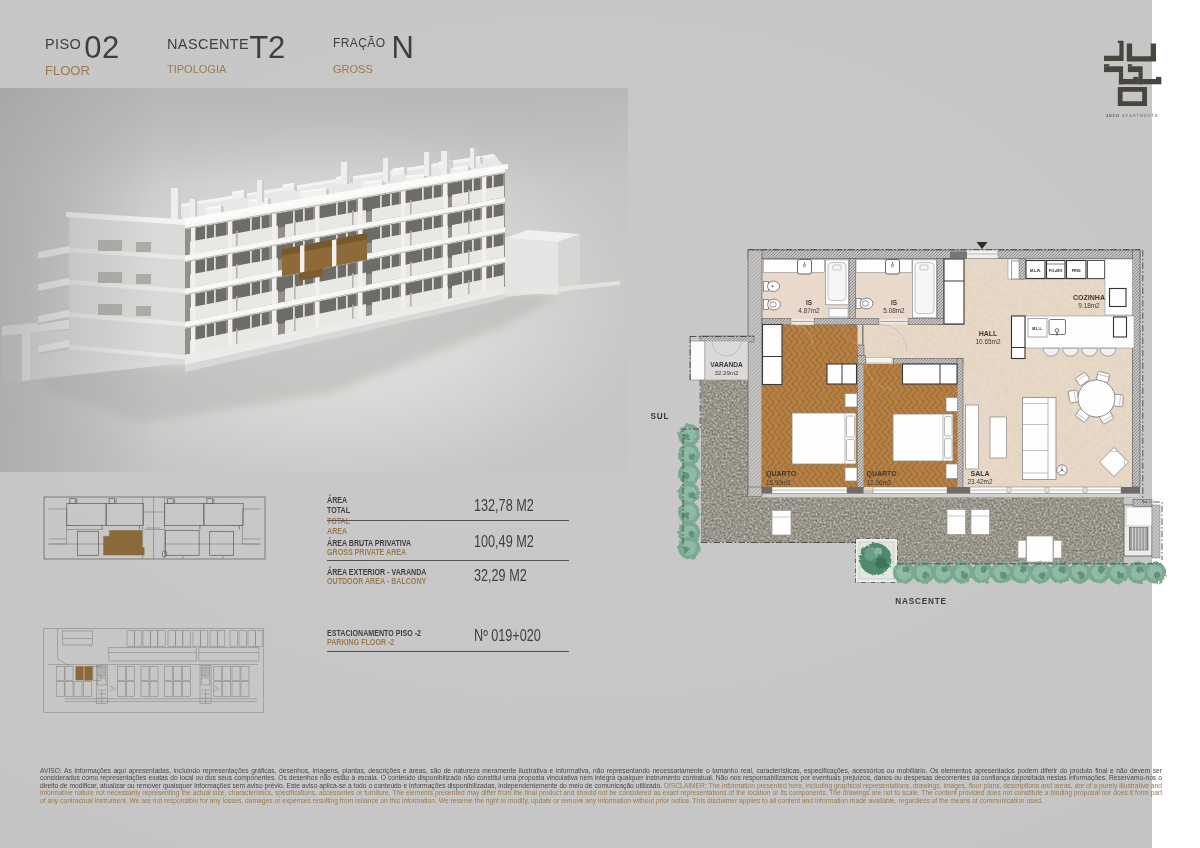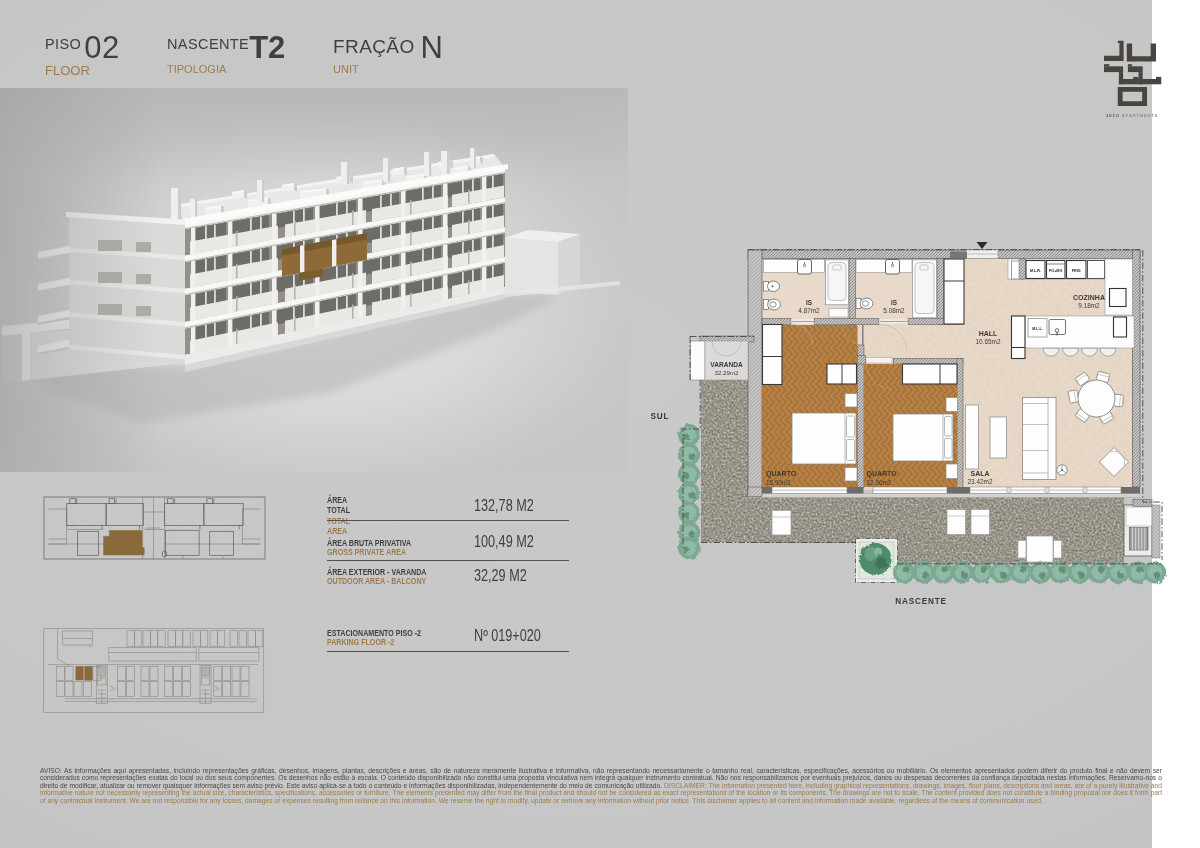--- a/index.html
+++ b/index.html
@@ -14,27 +14,27 @@
 <body>
 
 <div class="page">
 
 <div class="abs" style="left:45px;top:36px;">
   <span class="dk" style="font-size:14.5px;letter-spacing:0.4px;vertical-align:top;">PISO</span><span class="dk" style="font-size:31px;font-weight:300;line-height:26px;letter-spacing:0.5px;margin-left:3px;vertical-align:top;position:relative;top:-1px;">02</span>
   <div class="gold" style="font-size:13px;margin-top:1px;">FLOOR</div>
 </div>
 
 <div class="abs" style="left:167px;top:36px;">
-  <span class="dk" style="font-size:14.5px;letter-spacing:0.4px;vertical-align:top;">NASCENTE</span><span class="dk" style="font-size:31px;font-weight:700;line-height:26px;vertical-align:top;position:relative;top:-1px;">T2</span>
+  <span class="dk" style="font-size:14.5px;letter-spacing:0.4px;vertical-align:top;">NASCENTE</span><span class="dk" style="font-size:31px;font-weight:400;line-height:26px;vertical-align:top;position:relative;top:-1px;">T2</span>
   <div class="gold" style="font-size:11px;margin-top:1px;">TIPOLOGIA</div>
 </div>
 
 <div class="abs" style="left:333px;top:36px;">
-  <span class="dk" style="font-size:19px;letter-spacing:0.4px;vertical-align:top;">FRAÇÃO</span><span class="dk" style="font-size:31px;font-weight:300;line-height:26px;margin-left:6px;vertical-align:top;position:relative;top:-1px;">N</span>
-  <div class="gold" style="font-size:11px;margin-top:1px;">UNIT</div>
+  <span class="dk" style="font-size:12px;letter-spacing:0.4px;vertical-align:top;">FRAÇÃO</span><span class="dk" style="font-size:31px;font-weight:300;line-height:26px;margin-left:6px;vertical-align:top;position:relative;top:-1px;">N</span>
+  <div class="gold" style="font-size:11px;margin-top:1px;">GROSS</div>
 </div>
 
 <svg class="abs" style="left:1098px;top:38px;" width="68" height="82" viewBox="0 0 68 82">
   <g fill="#48453f">
 
     <path d="M19.8,2.8 L25.6,2.8 L25.6,23 L6,23 L6,17.7 L21.4,17.7 L21.4,5 L19.8,5 Z"></path>
 
     <path d="M28.8,5.5 L34.1,5.5 L34.1,18.2 L52.7,18.2 L52.7,5.5 L58,5.5 L58,23.5 L28.8,23.5 Z"></path>
 
     <g>

